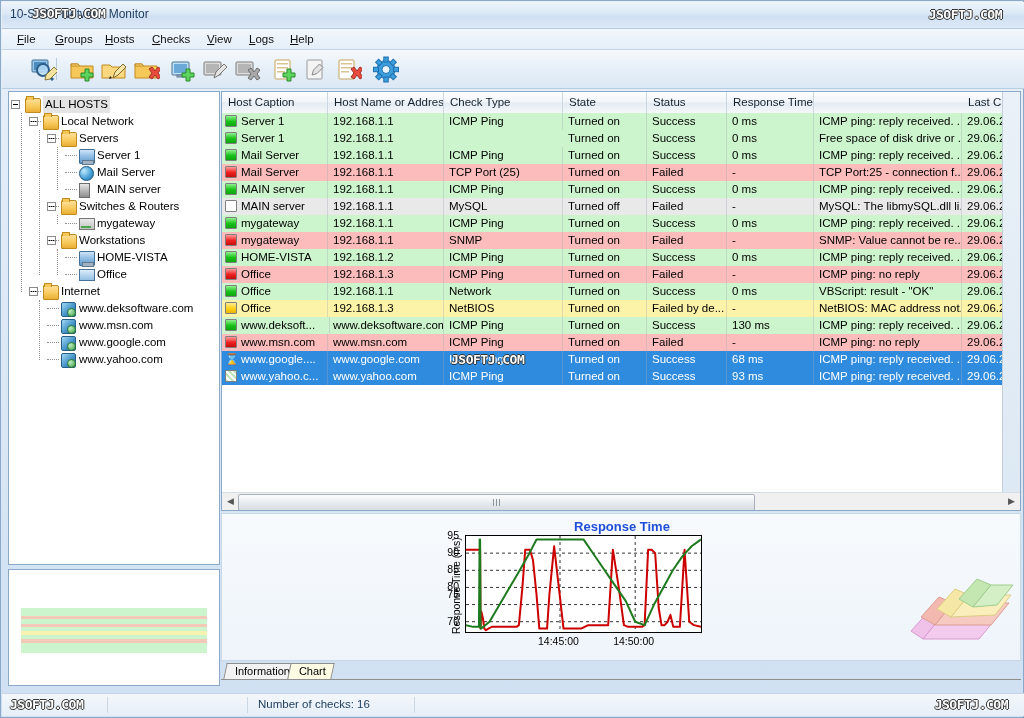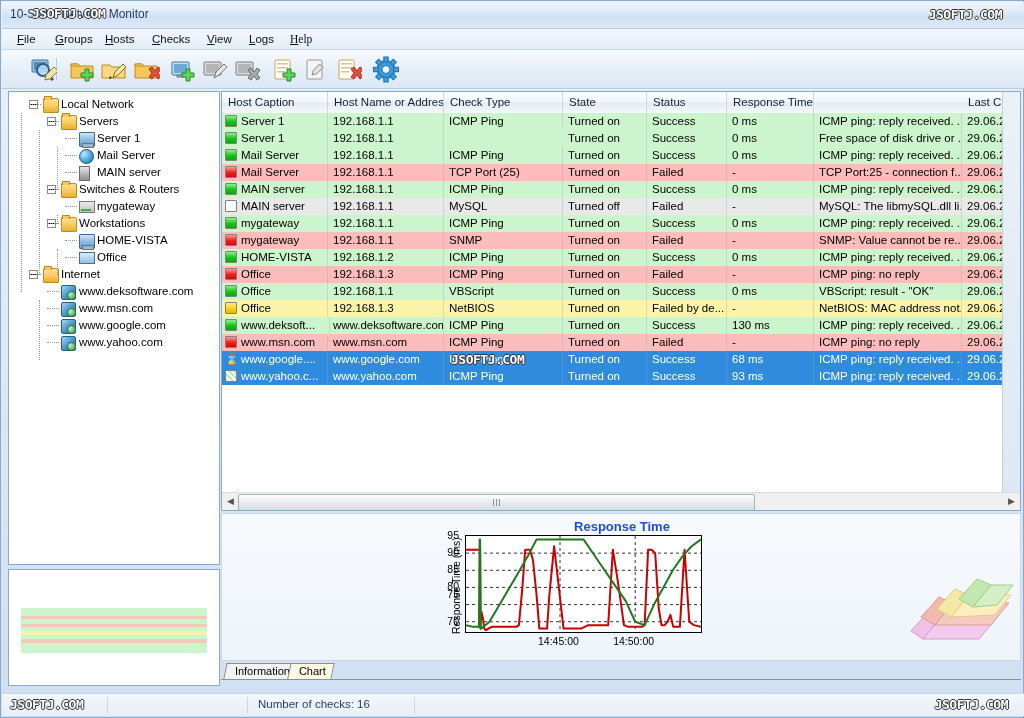--- a/index.html
+++ b/index.html
@@ -268,21 +268,21 @@
     <div class="title-wm-right wm">JSOFTJ.COM</div>
   </div>
 
   <div class="menubar" id="menubar">
       <div class="menu-item" style="left: 10px;"><u>F</u>ile</div>
       <div class="menu-item" style="left: 48px;"><u>G</u>roups</div>
       <div class="menu-item" style="left: 98px;"><u>H</u>osts</div>
       <div class="menu-item" style="left: 145px;"><u>C</u>hecks</div>
       <div class="menu-item" style="left: 200px;"><u>V</u>iew</div>
       <div class="menu-item" style="left: 242px;"><u>L</u>ogs</div>
-      <div class="menu-item" style="left: 283px; font-family: Liberation Serif, serif;"><u>H</u>elp</div>
+      <div class="menu-item" style="left: 283px;"><u>H</u>elp</div>
     </div>
 
   <div class="toolbar" id="toolbar">
       <div class="tbsep" style="left: 54px;"></div>
       <div class="tbtn" style="left: 27px;"><span><svg width="28" height="27" viewBox="0 0 28 27">
             <rect x="3" y="4" width="16" height="12" rx="1" fill="#9cc7e8" stroke="#3f6e94"></rect>
             <rect x="5" y="6" width="12" height="8" fill="#4a8cc0"></rect>
             <circle cx="14" cy="14" r="6" fill="rgba(190,225,250,.8)" stroke="#2d5f8a" stroke-width="2"></circle>
             <path d="M18 18 l6 6" stroke="#2d5f8a" stroke-width="3"></path>
             <path d="M16 24 l1-5 8-8 4 4 -8 8 z" fill="#f2e3a0" stroke="#8a7a3a"></path>
@@ -348,20 +348,25 @@
               <rect x="-2.2" y="-12.5" width="4.4" height="5" fill="#3d9ede" stroke="#1f6fae" transform="rotate(225)"></rect>
               <rect x="-2.2" y="-12.5" width="4.4" height="5" fill="#3d9ede" stroke="#1f6fae" transform="rotate(270)"></rect>
               <rect x="-2.2" y="-12.5" width="4.4" height="5" fill="#3d9ede" stroke="#1f6fae" transform="rotate(315)"></rect>
             </g>
           </svg></span></div>
     </div>
 
   <div class="treepanel">
     <div class="tree" id="tree">
         <div class="tnode">
+          <div class="expander" style="left: 2px;"></div>
+          <div class="ico ico-folder" style="left: 16px;"></div>
+          <span class="tlabel sel" style="left: 34px;">ALL HOSTS</span>
+        </div>
+        <div class="tnode">
           <div class="expander" style="left: 20px;"></div>
           <div class="ico ico-folder" style="left: 34px;"></div>
           <span class="tlabel" style="left: 52px;">Local Network</span>
           <div class="dothz" style="left: 20px; top: 8px; width: 12px;"></div>
         </div>
         <div class="tnode">
           <div class="expander" style="left: 38px;"></div>
           <div class="ico ico-folder" style="left: 52px;"></div>
           <span class="tlabel" style="left: 70px;">Servers</span>
           <div class="dothz" style="left: 38px; top: 8px; width: 12px;"></div>
@@ -577,21 +582,21 @@
             <div class="cell" style="left: 341px; width: 84px;">Turned on</div>
             <div class="cell" style="left: 425px; width: 80px;">Failed</div>
             <div class="cell" style="left: 505px; width: 87px;">-</div>
             <div class="cell" style="left: 592px; width: 148px;">ICMP ping: no reply</div>
             <div class="cell" style="left: 740px; width: 64px;">29.06.200</div>
           </div>
           <div class="row" style="top: 170px; background: rgb(205, 245, 205);">
             <div class="sicon ok"></div>
             <div class="cell" style="left: 0px; width: 106px; padding-left: 19px;">Office</div>
             <div class="cell" style="left: 106px; width: 116px;">192.168.1.1</div>
-            <div class="cell" style="left: 222px; width: 119px;">VBScript</div>
+            <div class="cell" style="left: 222px; width: 119px;">Network</div>
             <div class="cell" style="left: 341px; width: 84px;">Turned on</div>
             <div class="cell" style="left: 425px; width: 80px;">Success</div>
             <div class="cell" style="left: 505px; width: 87px;">0 ms</div>
             <div class="cell" style="left: 592px; width: 148px;">VBScript: result - "OK"</div>
             <div class="cell" style="left: 740px; width: 64px;">29.06.200</div>
           </div>
           <div class="row" style="top: 187px; background: rgb(252, 243, 168);">
             <div class="sicon warn"></div>
             <div class="cell" style="left: 0px; width: 106px; padding-left: 19px;">Office</div>
             <div class="cell" style="left: 106px; width: 116px;">192.168.1.3</div>

